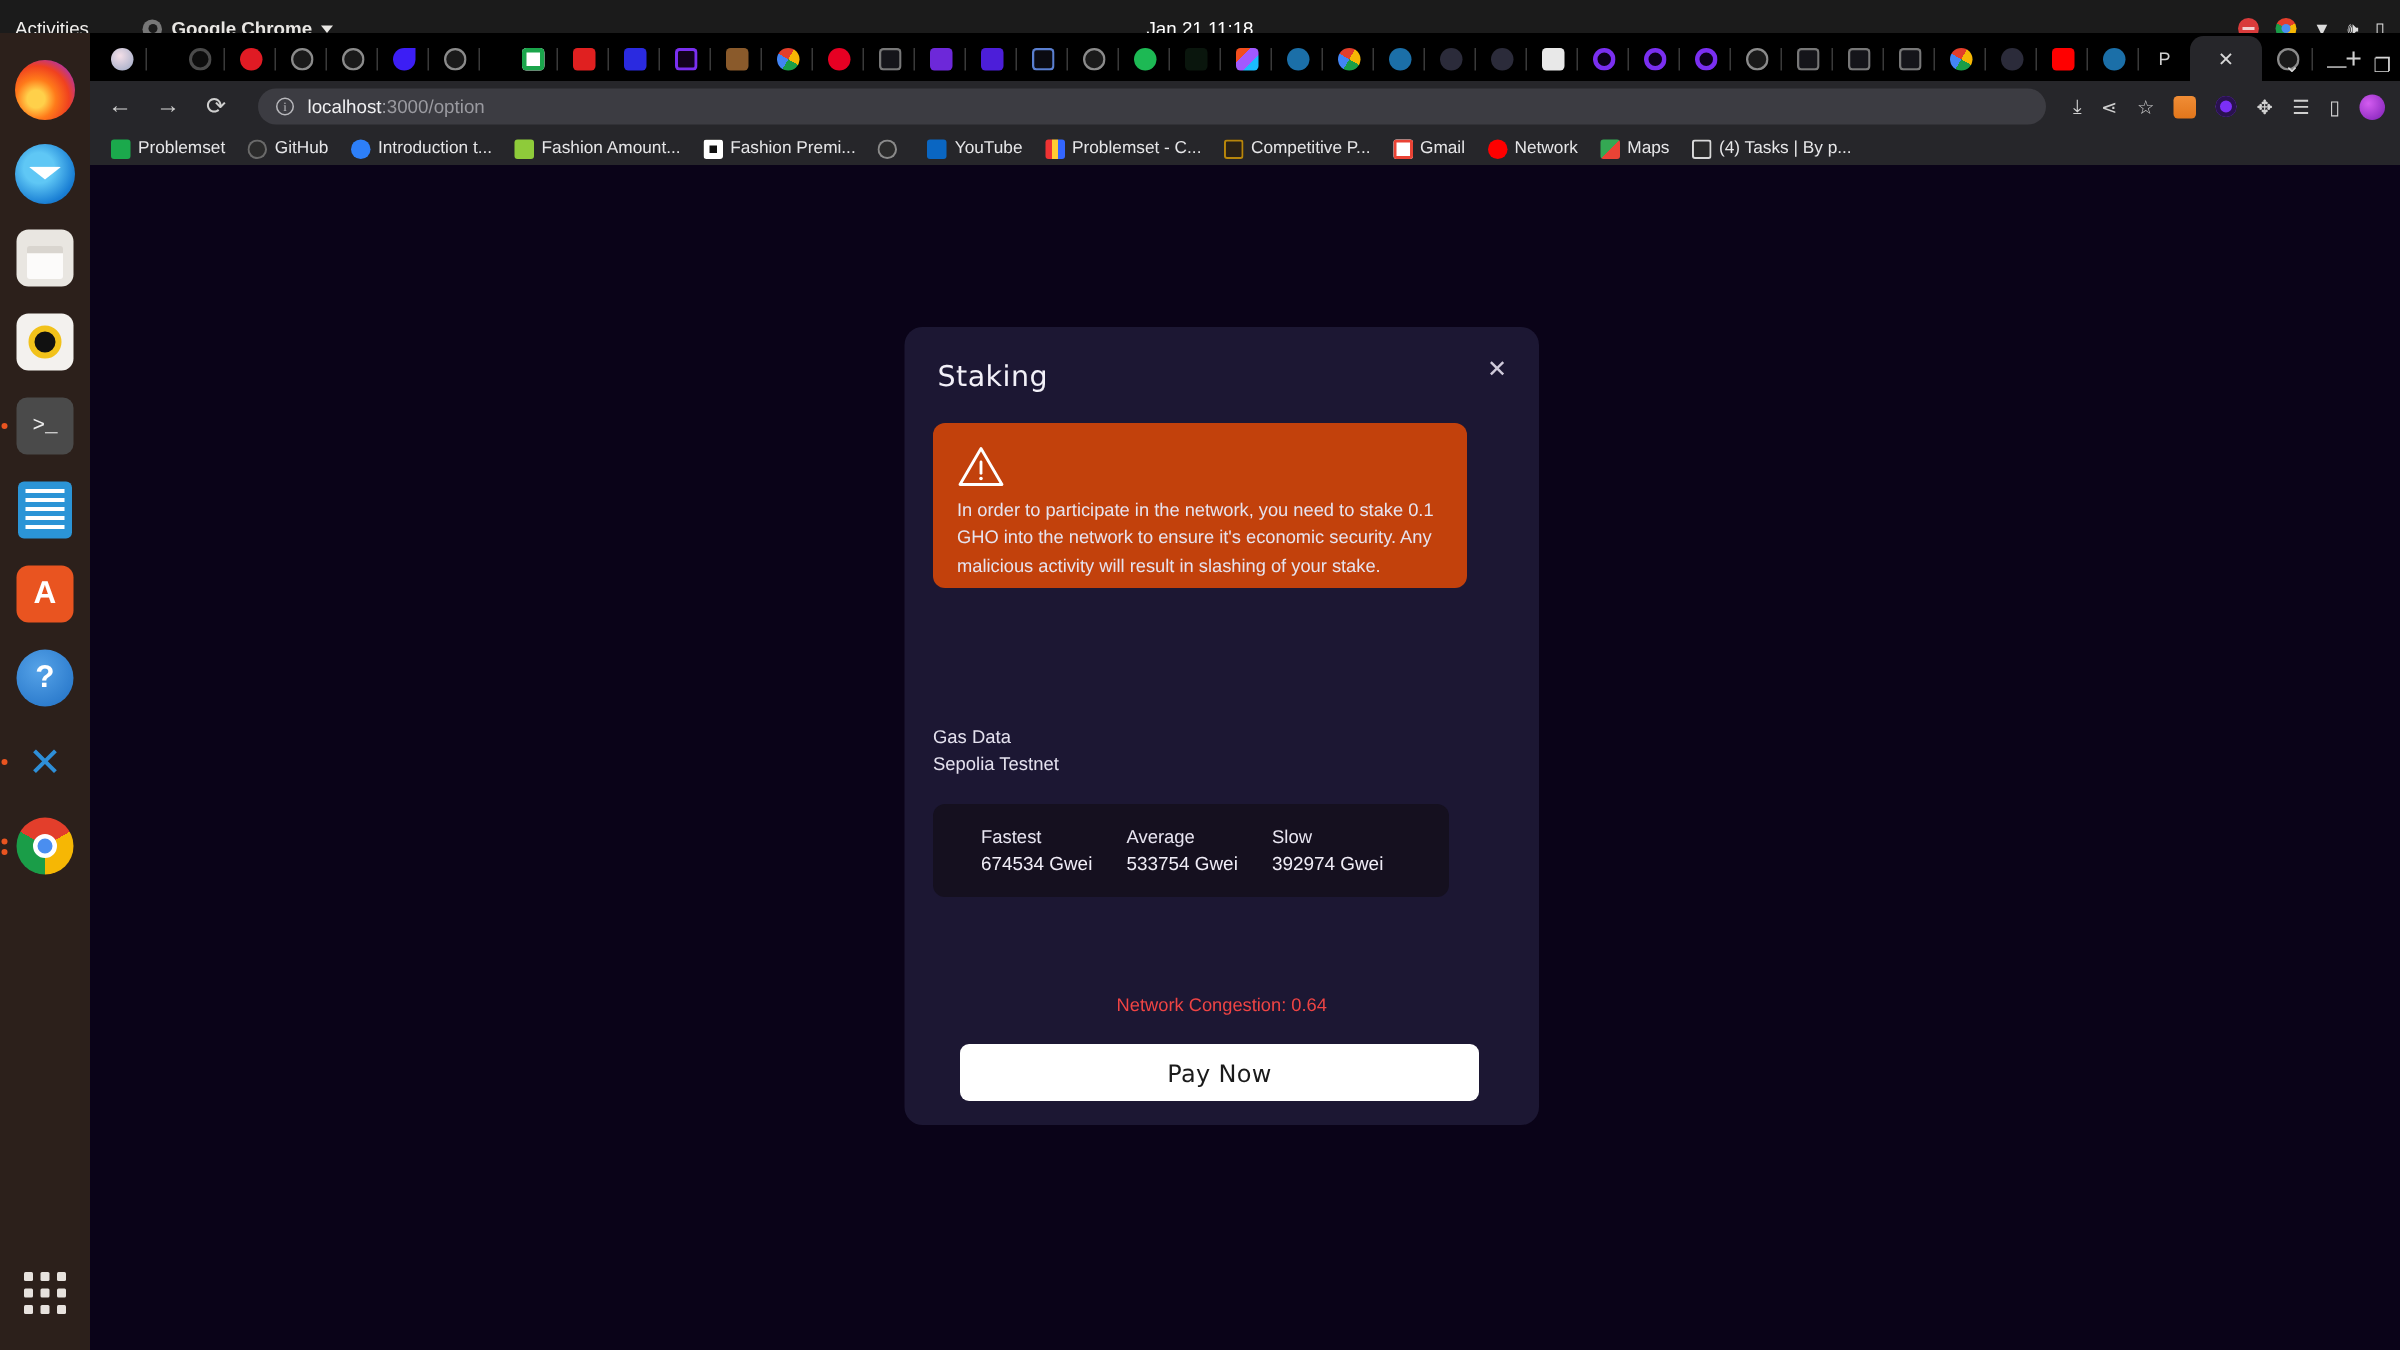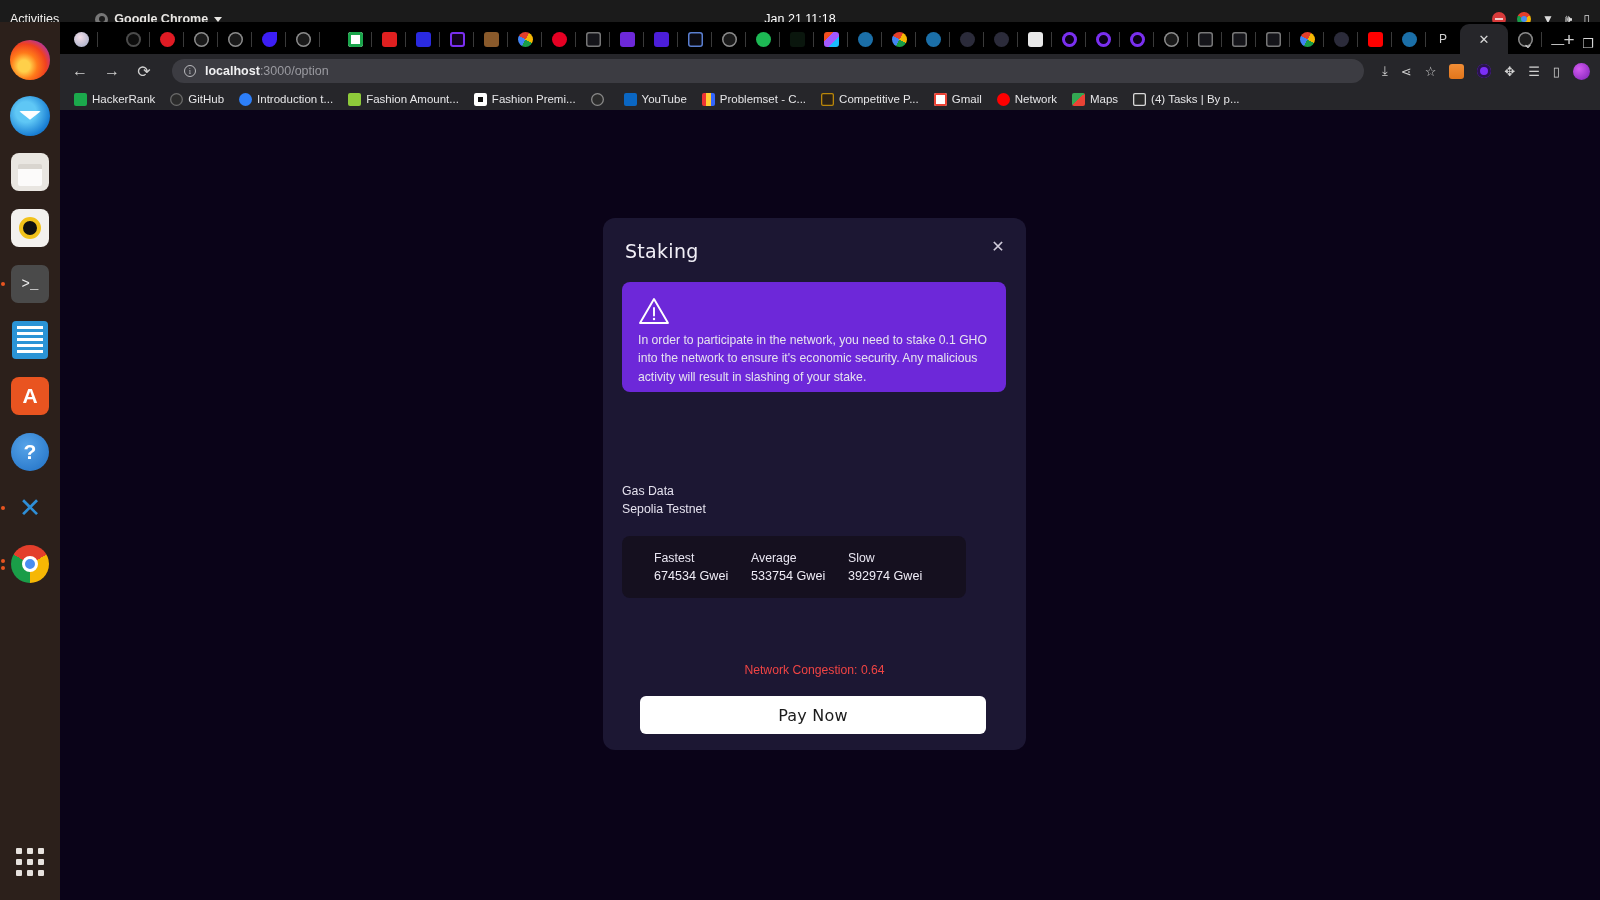--- a/index.html
+++ b/index.html
@@ -116,21 +116,21 @@
 
   
   #toolbar { height:34px; background:#26262a; display:flex; align-items:center; padding:0 10px; gap:12px; }
   .nav-btn { color:#cfcfcf; font-size:16px; width:20px; text-align:center; }
   .omnibox { flex:1; height:24px; background:#3c3c42; border-radius:13px;
              display:flex; align-items:center; padding:0 12px; gap:9px; margin:0 6px; }
   .omnibox .info { width:12px;height:12px;border-radius:50%;border:1.2px solid #b9b9bd;
                    color:#b9b9bd;font-size:8.5px;display:flex;align-items:center;justify-content:center;
                    font-family:"Liberation Serif",serif; }
   .url { font-size:12.5px; color:#9a9aa0; white-space:nowrap; }
-  .url b { color:#f0f0f2; font-weight:bold; }
+  .url b { color:#f0f0f2; font-weight:normal; }
   .tb-icons { display:flex; align-items:center; gap:13px; }
   .tb-ico { color:#cfcfcf; font-size:13px; }
   .ext-fox { width:15px;height:15px;border-radius:3px;background:linear-gradient(#f08d36,#e2761b); }
   .ext-purple { width:14px;height:14px;border-radius:50%;background:#7b2ff7;
                 box-shadow:inset 0 0 0 3px #2a1250; }
   .ext-puzzle { color:#d2d2d2; font-size:13px; }
   .avatar { width:17px;height:17px;border-radius:50%;
             background:radial-gradient(circle at 35% 35%,#d35cf0,#7c1fb5); }
 
   
@@ -149,22 +149,22 @@
   .modal-title {
     position:absolute; left:22px; top:22px; font-size:19px; color:#f2f0f8;
     font-family:"DejaVu Sans", sans-serif; letter-spacing:.3px;
   }
   .modal-close {
     position:absolute; right:18px; top:18px; width:20px;height:20px;
     color:#cfcada; font-size:16px; display:flex; align-items:center; justify-content:center;
   }
 
   .alert-box {
-    position:absolute; left:19px; top:64px; width:384px; height:110px;
-    background:#6d28d9; border-radius:8px; padding:14px 16px;
+    position:absolute; left:19px; top:64px; width:356px; height:110px;
+    background:#c2410c; border-radius:8px; padding:14px 16px;
   }
   .warn-ico { width:32px;height:29px; display:block; margin-bottom:6px; }
   .alert-text { font-size:12.2px; line-height:1.5; color:#e6e3ef; }
 
   .amount-box {
     position:absolute; left:19px; top:195px; width:344px; height:55px;
     background:#15101f; border-radius:8px; display:flex; align-items:center; padding-left:17px;
   }
   .amount-box span { font-size:16.5px; color:#edeaf5; }
 
@@ -416,21 +416,21 @@
       <span class="ext-puzzle">✥</span>
       <span class="tb-ico">☰</span>
       <span class="tb-ico">▯</span>
       <span class="avatar"></span>
     </div>
   </div>
 
   <div id="bookmarks">
     <div class="bm">
         <span class="bmico" style="background:#1ba94c"></span>
-        <span>HackerRank</span>
+        <span>Problemset</span>
       </div>
     <div class="bm">
         <span class="bmico" style="border-radius:50%;background:#2b2b2b;box-shadow:inset 0 0 0 1.3px #6a6a6a"></span>
         <span>GitHub</span>
       </div>
     <div class="bm">
         <span class="bmico" style="border-radius:50%;background:#2d7ff9"></span>
         <span>Introduction t...</span>
       </div>
     <div class="bm">

